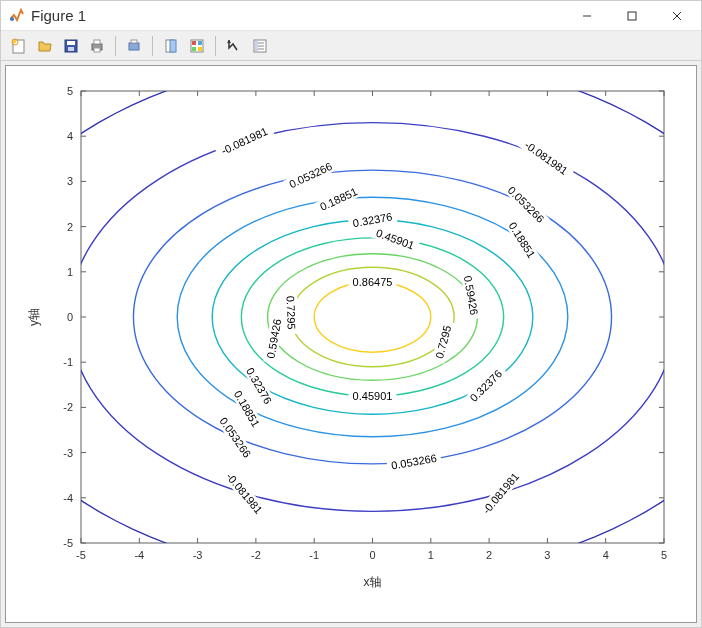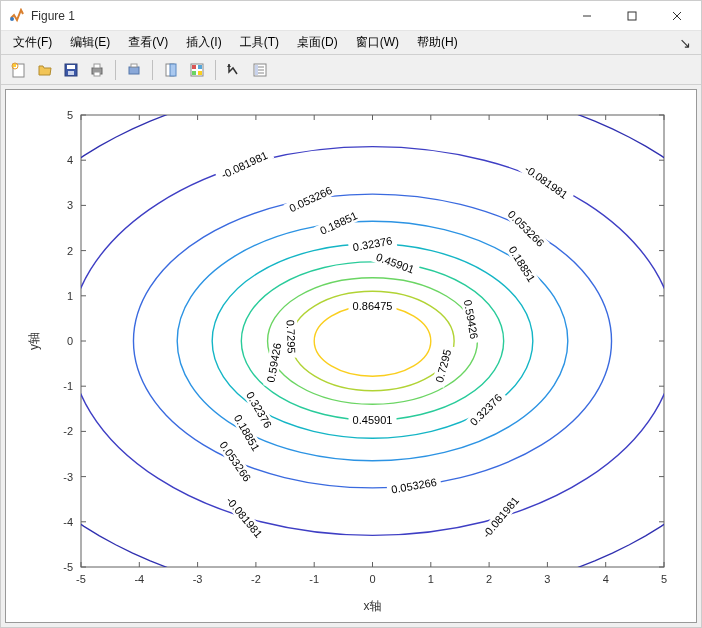--- a/index.html
+++ b/index.html
@@ -1,20 +1,20 @@
 <!DOCTYPE html>
 <html><head>
 <meta charset="utf-8">
 <style>
   * { box-sizing: border-box; margin: 0; padding: 0; }
   body { font-family: "Microsoft YaHei", "Segoe UI", sans-serif; font-size: 12px; background: #fff; }
   .window { width: 702px; height: 628px; border: 1px solid #ccc; display: flex; flex-direction: column; background: #f0f0f0; }
   .titlebar { height: 30px; display: flex; align-items: center; padding: 0 2px; background: #fff; border-bottom: 1px solid #e5e5e5; }
   .titlebar .app-icon { width: 16px; height: 16px; margin: 0 6px; }
-  .titlebar .title { flex: 1; font-size: 12px; color: #333; }
+  .titlebar .title { flex: 1; font-size: 15px; color: #333; }
   .titlebar .win-btn { width: 45px; height: 30px; display: flex; align-items: center; justify-content: center; color: #555; }
   .menubar { height: 24px; display: flex; align-items: center; padding: 0 4px; gap: 2px; background: #f0f0f0; border-bottom: 1px solid #d0d0d0; }
   .menubar .menu-item { padding: 2px 8px; font-size: 12px; color: #000; cursor: default; }
   .menubar .spacer { flex: 1; }
   .menubar .arrow { padding: 0 6px; font-size: 14px; color: #333; }
   .toolbar { height: 30px; display: flex; align-items: center; padding: 2px 6px; gap: 2px; background: #f0f0f0; border-bottom: 1px solid #d0d0d0; }
   .tool-btn { width: 24px; height: 24px; display: flex; align-items: center; justify-content: center; border: 1px solid transparent; }
   .tool-sep { width: 1px; height: 20px; background: #c0c0c0; margin: 0 4px; }
   .figure-area { flex: 1; background: #f0f0f0; padding: 4px; }
   .figure-canvas { width: 100%; height: 100%; background: #fff; border: 1px solid #999; position: relative; }
@@ -47,32 +47,20 @@
         </svg>
       </div>
     <div class="win-btn">
         <svg width="10" height="10">
           <line x1="1" y1="1" x2="9" y2="9" stroke="#333" stroke-width="1"></line>
           <line x1="9" y1="1" x2="1" y2="9" stroke="#333" stroke-width="1"></line>
         </svg>
       </div>
   </div>
 
-  <div class="menubar">
-    <div class="menu-item">文件(F)</div>
-    <div class="menu-item">编辑(E)</div>
-    <div class="menu-item">查看(V)</div>
-    <div class="menu-item">插入(I)</div>
-    <div class="menu-item">工具(T)</div>
-    <div class="menu-item">桌面(D)</div>
-    <div class="menu-item">窗口(W)</div>
-    <div class="menu-item">帮助(H)</div>
-    <div class="spacer"></div>
-    <div class="arrow">↘</div>
-  </div>
 
   <div class="toolbar">
     <div class="tool-btn">
         <svg width="16" height="16">
           <rect x="2" y="2" width="11" height="13" fill="#fff" stroke="#888"></rect>
           <polygon points="2,2 5,2 5,5 2,5" fill="#ffcc33"></polygon>
           <circle cx="4" cy="4" r="3" fill="none" stroke="#e89b2b" stroke-width="1"></circle>
         </svg>
       </div>
     <div class="tool-btn">

